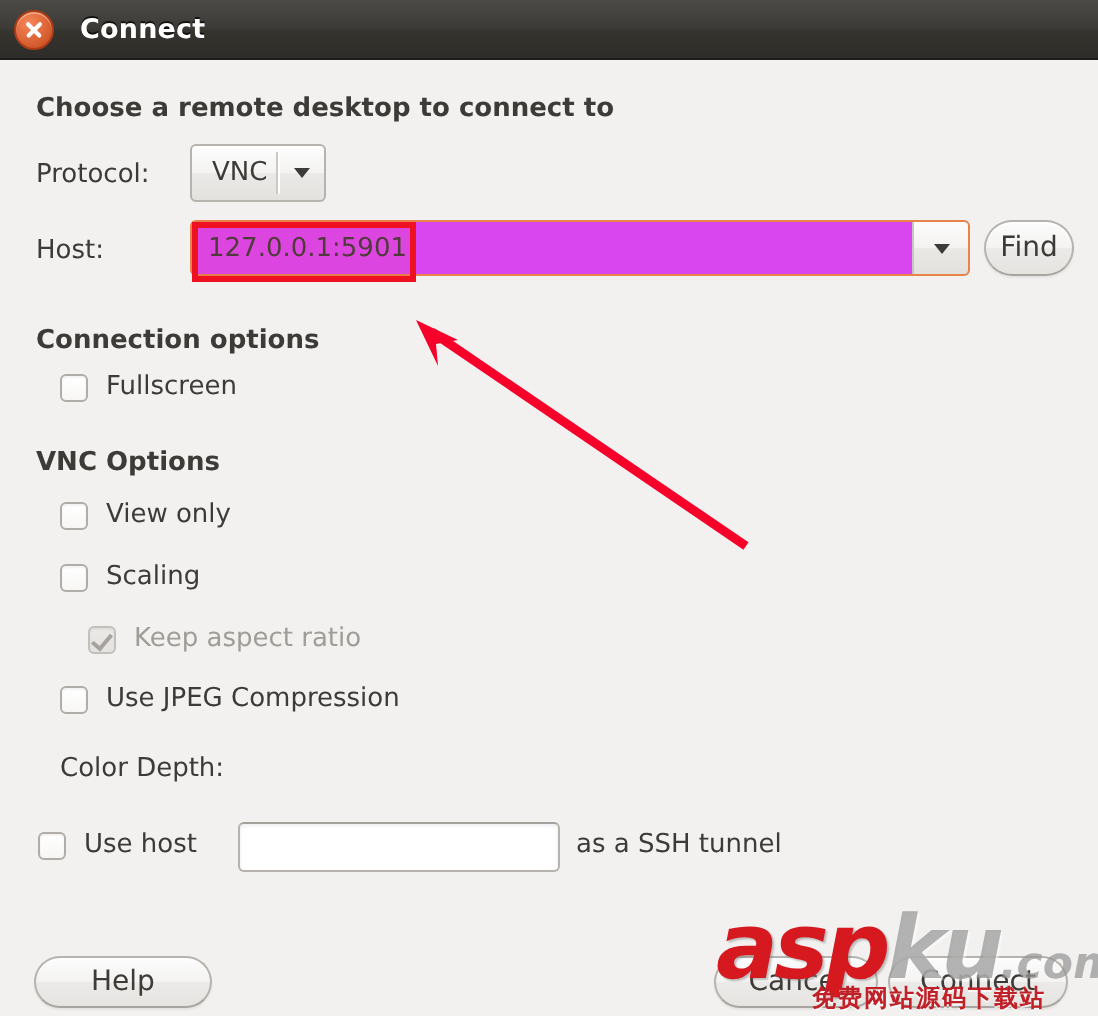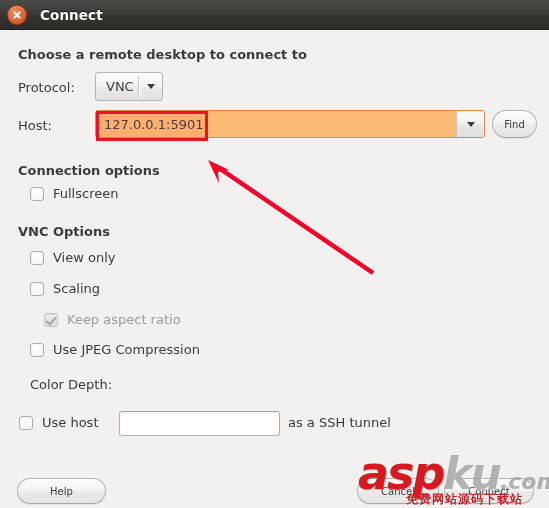--- a/index.html
+++ b/index.html
@@ -107,21 +107,21 @@
 
   
   .gtk-button {
     position: absolute;
     box-sizing: border-box;
     background: linear-gradient(to bottom, #fcfcfc 0%, #f4f3f2 50%, #eceae8 51%, #e6e4e1 100%);
     border: 1px solid #b6b2ad;
     border-bottom-color: #a8a49f;
     border-radius: 14px;
     box-shadow: inset 0 1px 0 #ffffff, 0 1px 1px rgba(0,0,0,.06);
-    font-size: 10px;
+    font-size: 14px;
     color: #3c3b37;
     display: flex;
     align-items: center;
     justify-content: center;
     cursor: pointer;
     user-select: none;
     text-align: right;
   }
 
   
@@ -175,21 +175,21 @@
     border: 1px solid #b6b2ad;
     border-top-color: #a5a19c;
     border-radius: 3px;
     box-shadow: inset 0 1px 2px rgba(0,0,0,.07);
   }
 
   
   #host-comboentry {
     position: absolute;
     box-sizing: border-box;
-    background: #fdba74;
+    background: #d946ef;
     border: 1px solid #e8834a;
     border-radius: 3px;
     display: flex;
     align-items: center;
     overflow: hidden;
   }
   #host-input {
     border: 0;
     outline: 0;
     background: transparent;

